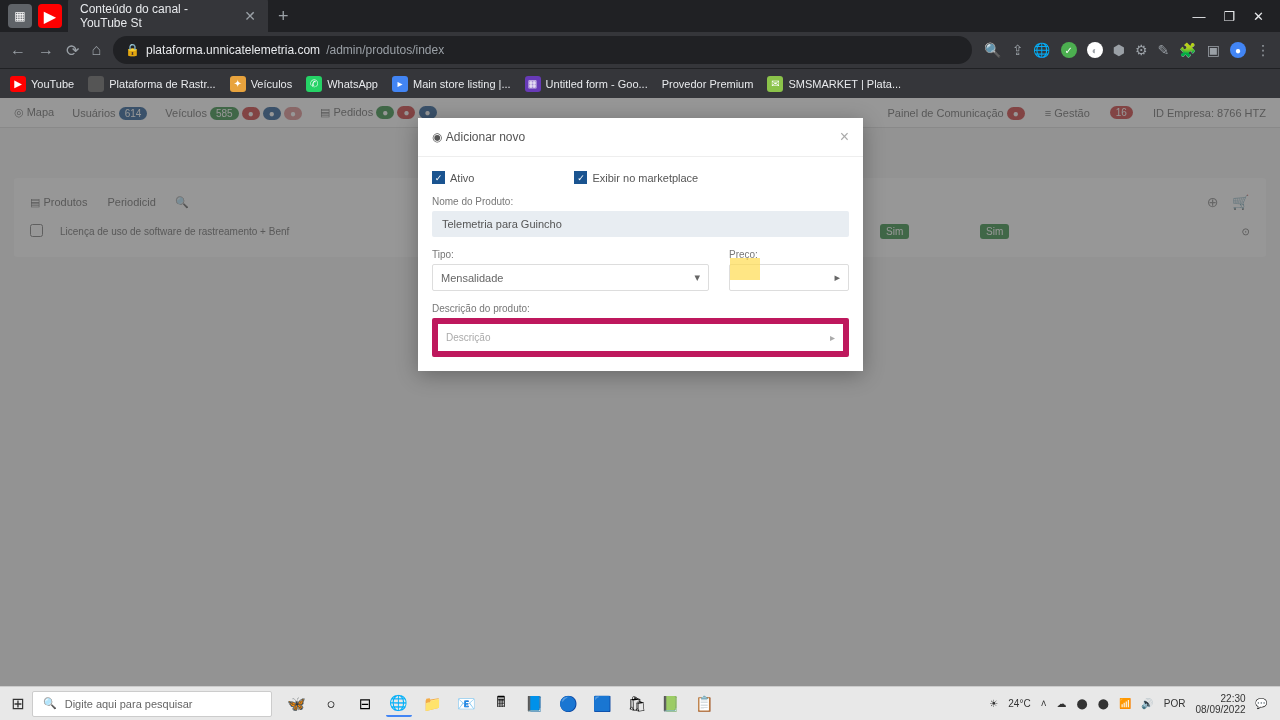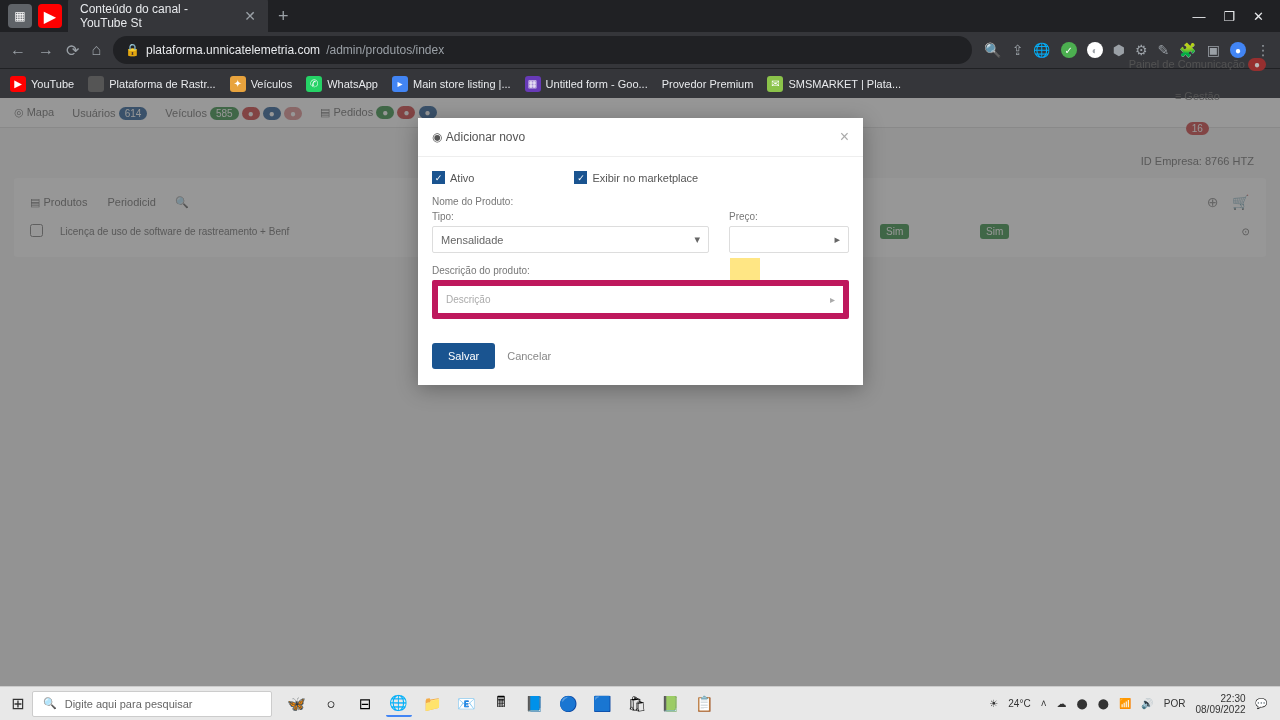--- a/index.html
+++ b/index.html
@@ -25,21 +25,21 @@
 .bookmarks { height: 30px; background: #35363a; display: flex; align-items: center; padding: 0 10px; gap: 14px; border-top: 1px solid #202124; }
 .bm { color: #e8eaed; font-size: 11px; display: flex; align-items: center; gap: 5px; }
 .bm-icon { width: 16px; height: 16px; border-radius: 3px; display: inline-flex; align-items:center; justify-content:center; font-size:10px; }
 
 
 .page { position: absolute; top: 98px; left: 0; right: 0; bottom: 34px; background: #888; }
 .overlay { position:absolute; inset:0; background: rgba(100,100,100,0.4); }
 .page-inner { background: #f5f5f5; position:absolute; inset:0; filter: brightness(0.75) contrast(0.9); }
 
 .topnav { height: 30px; background: #fff; display: flex; align-items: center; padding: 0 14px; font-size: 11px; color: #666; gap: 18px; border-bottom: 1px solid #ddd; }
-.topnav .right { margin-left: auto; display:flex; gap:20px; align-items:center;flex-direction:column;}
+.topnav .right { margin-left: auto; display:flex; gap:20px; align-items:center;}
 .badge { background: #1a5490; color: #fff; border-radius: 8px; padding: 1px 6px; font-size: 10px; }
 .badge.g { background: #2a8a3a; }
 .badge.r { background: #c33; }
 .badge.o { background: #d88; }
 
 .content-panel { margin: 50px 14px 0; background: #fff; border-radius: 3px; padding: 10px 16px; }
 .panel-header { display: flex; align-items: center; gap: 20px; padding: 6px 0; font-size: 11px; color: #666; }
 .panel-header .actions { margin-left: auto; display:flex; gap:14px; font-size:14px; color:#888; }
 .table-head { display: flex; padding: 8px 0; border-bottom: 1px solid #eee; font-size: 10px; color: #888; }
 .table-row { display: flex; padding: 8px 0; font-size: 10px; color: #666; align-items:center;}
@@ -207,20 +207,21 @@
       <div class="check">
         <div class="check-box">✓</div>
         <span>Ativo</span>
       </div>
       <div class="check">
         <div class="check-box">✓</div>
         <span>Exibir no marketplace</span>
       </div>
     </div>
     <div class="field-label">Nome do Produto:</div>
+    <input class="field-input" value="Telemetria para Guincho" style="">
     <div class="field-row">
       <div class="field-col">
         <div class="field-label">Tipo:</div>
         <div class="select">
           <span>Mensalidade</span>
           <span>▾</span>
         </div>
       </div>
       <div class="field-col sm">
         <div class="field-label">Preço:</div>
@@ -229,24 +230,20 @@
           <span>▸</span>
         </div>
       </div>
     </div>
     <div style="height:12px"></div>
     <div class="field-label">Descrição do produto:</div>
     <div class="textarea">
       <span>Descrição</span>
       <span>▸</span>
     </div>
-  </div>
-  <div class="modal-footer">
-    <button class="btn-save">Salvar</button>
-    <button class="btn-cancel">Cancelar</button>
   </div>
 </div>
 <div class="price-highlight"></div>
 
 <div class="taskbar">
   <div class="start">⊞</div>
   <div class="search-box">
     <span>🔍</span>
     <span>Digite aqui para pesquisar</span>
   </div>

